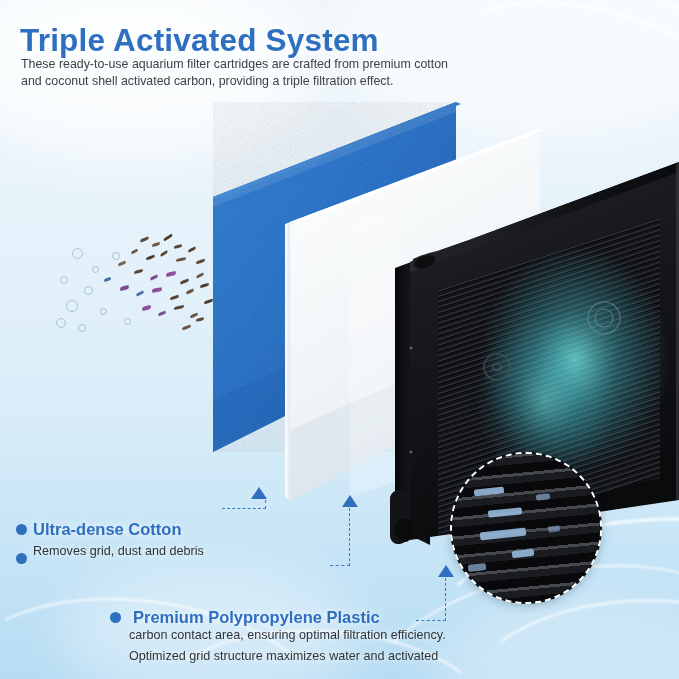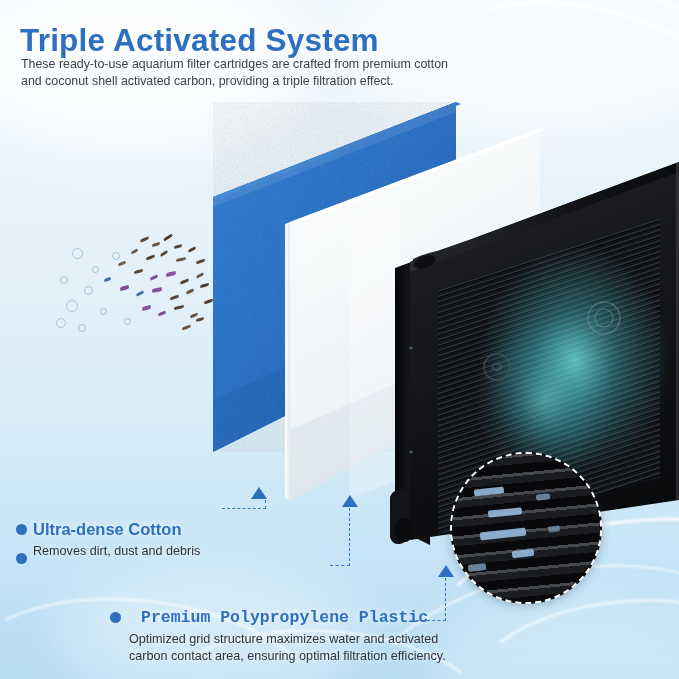--- a/index.html
+++ b/index.html
@@ -316,42 +316,42 @@
     <div class="mag-hl" style="left:16px;top:110px;width:18px;height:7px;transform:rotate(-6deg);opacity:.7;"></div>
     <div class="mag-hl" style="left:84px;top:40px;width:14px;height:6px;transform:rotate(-6deg);opacity:.65;"></div>
     <div class="mag-hl" style="left:96px;top:72px;width:12px;height:6px;transform:rotate(-6deg);opacity:.55;"></div>
   </div>
 
   <div class="callout" style="left:16px;top:496px;margin-top:24px;">
     <div class="c-head">
       <span class="dot"></span>
       <span class="c-title" style="margin-left:6px;">Ultra-dense Cotton</span>
     </div>
-    <div class="c-desc" style="margin-left:17px;margin-top:4px;">Removes dirt, dust and debris</div>
+    <div class="c-desc" style="margin-left:17px;margin-top:4px;">Removes grid, dust and debris</div>
   </div>
   <div class="dash-h" style="left:222px;top:508px;width:44px;"></div>
   <div class="dash-v" style="left:265px;top:500px;height:9px;"></div>
   <div class="arrow" style="left:251px;top:487px;"></div>
 
   <div class="callout" style="left:16px;top:553px;">
     <div class="c-head">
       <span class="dot"></span>
     </div>
   </div>
   <div class="dash-h" style="left:330px;top:565px;width:20px;"></div>
   <div class="dash-v" style="left:349px;top:508px;height:58px;"></div>
   <div class="arrow" style="left:342px;top:495px;"></div>
 
   <div class="callout" style="left:110px;top:608px;">
     <div class="c-head">
       <span class="dot"></span>
-      <span class="c-title" style="margin-left:20px;font-family:Liberation Mono, monospace;">Premium Polypropylene Plastic</span>
+      <span class="c-title" style="margin-left:12px;">Premium Polypropylene Plastic</span>
     </div>
+    <div class="c-desc" style="margin-left:19px;">carbon contact area, ensuring optimal filtration efficiency.</div>
     <div class="c-desc" style="margin-left:19px;margin-top:4px;">Optimized grid structure maximizes water and activated</div>
-    <div class="c-desc" style="margin-left:19px;">carbon contact area, ensuring optimal filtration efficiency.</div>
   </div>
   <div class="dash-h" style="left:416px;top:620px;width:30px;"></div>
   <div class="dash-v" style="left:445px;top:578px;height:43px;"></div>
   <div class="arrow" style="left:438px;top:565px;"></div>
 
   <div class="title">Triple Activated System</div>
   <div class="subtitle">These ready-to-use aquarium filter cartridges are crafted from premium cotton and coconut shell activated carbon, providing a triple filtration effect.</div>
 
 </div>
 

